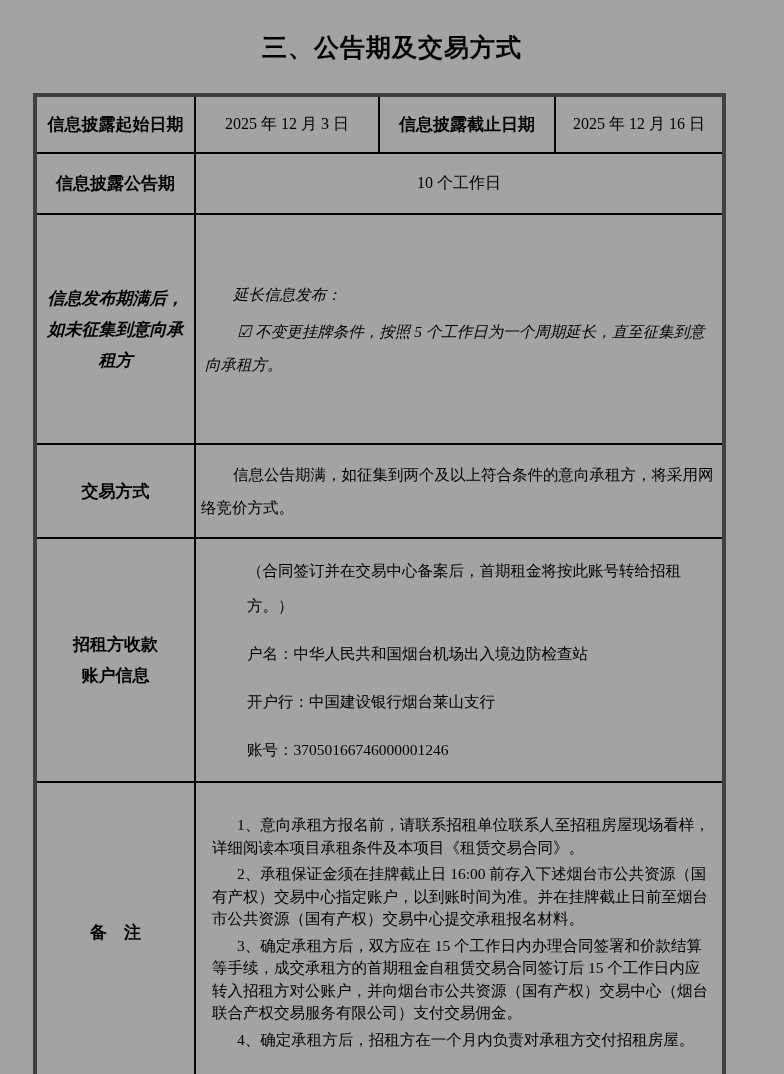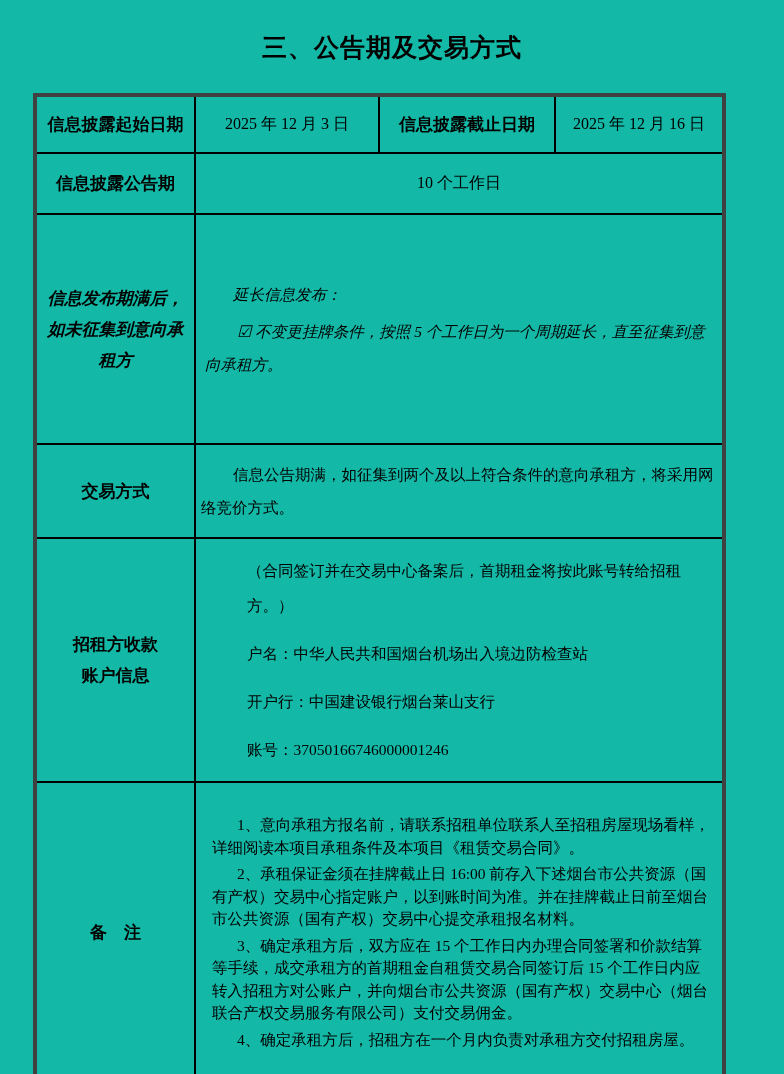--- a/index.html
+++ b/index.html
@@ -1,19 +1,19 @@
 <!DOCTYPE html>
 <html><head>
 <meta charset="utf-8">
 <style>
   html, body { margin: 0; padding: 0; background: #ffffff; }
   .page {
     width: 784px;
     height: 1074px;
-    background: #14b8a6;
+    background: #a3a3a3;
     color: #000000;
     font-family: "Liberation Serif", serif;
     overflow: hidden;
   }
   .title {
     margin: 0;
     padding-top: 32px;
     font-family: "Liberation Sans", sans-serif;
     font-weight: bold;
     font-size: 25px;

